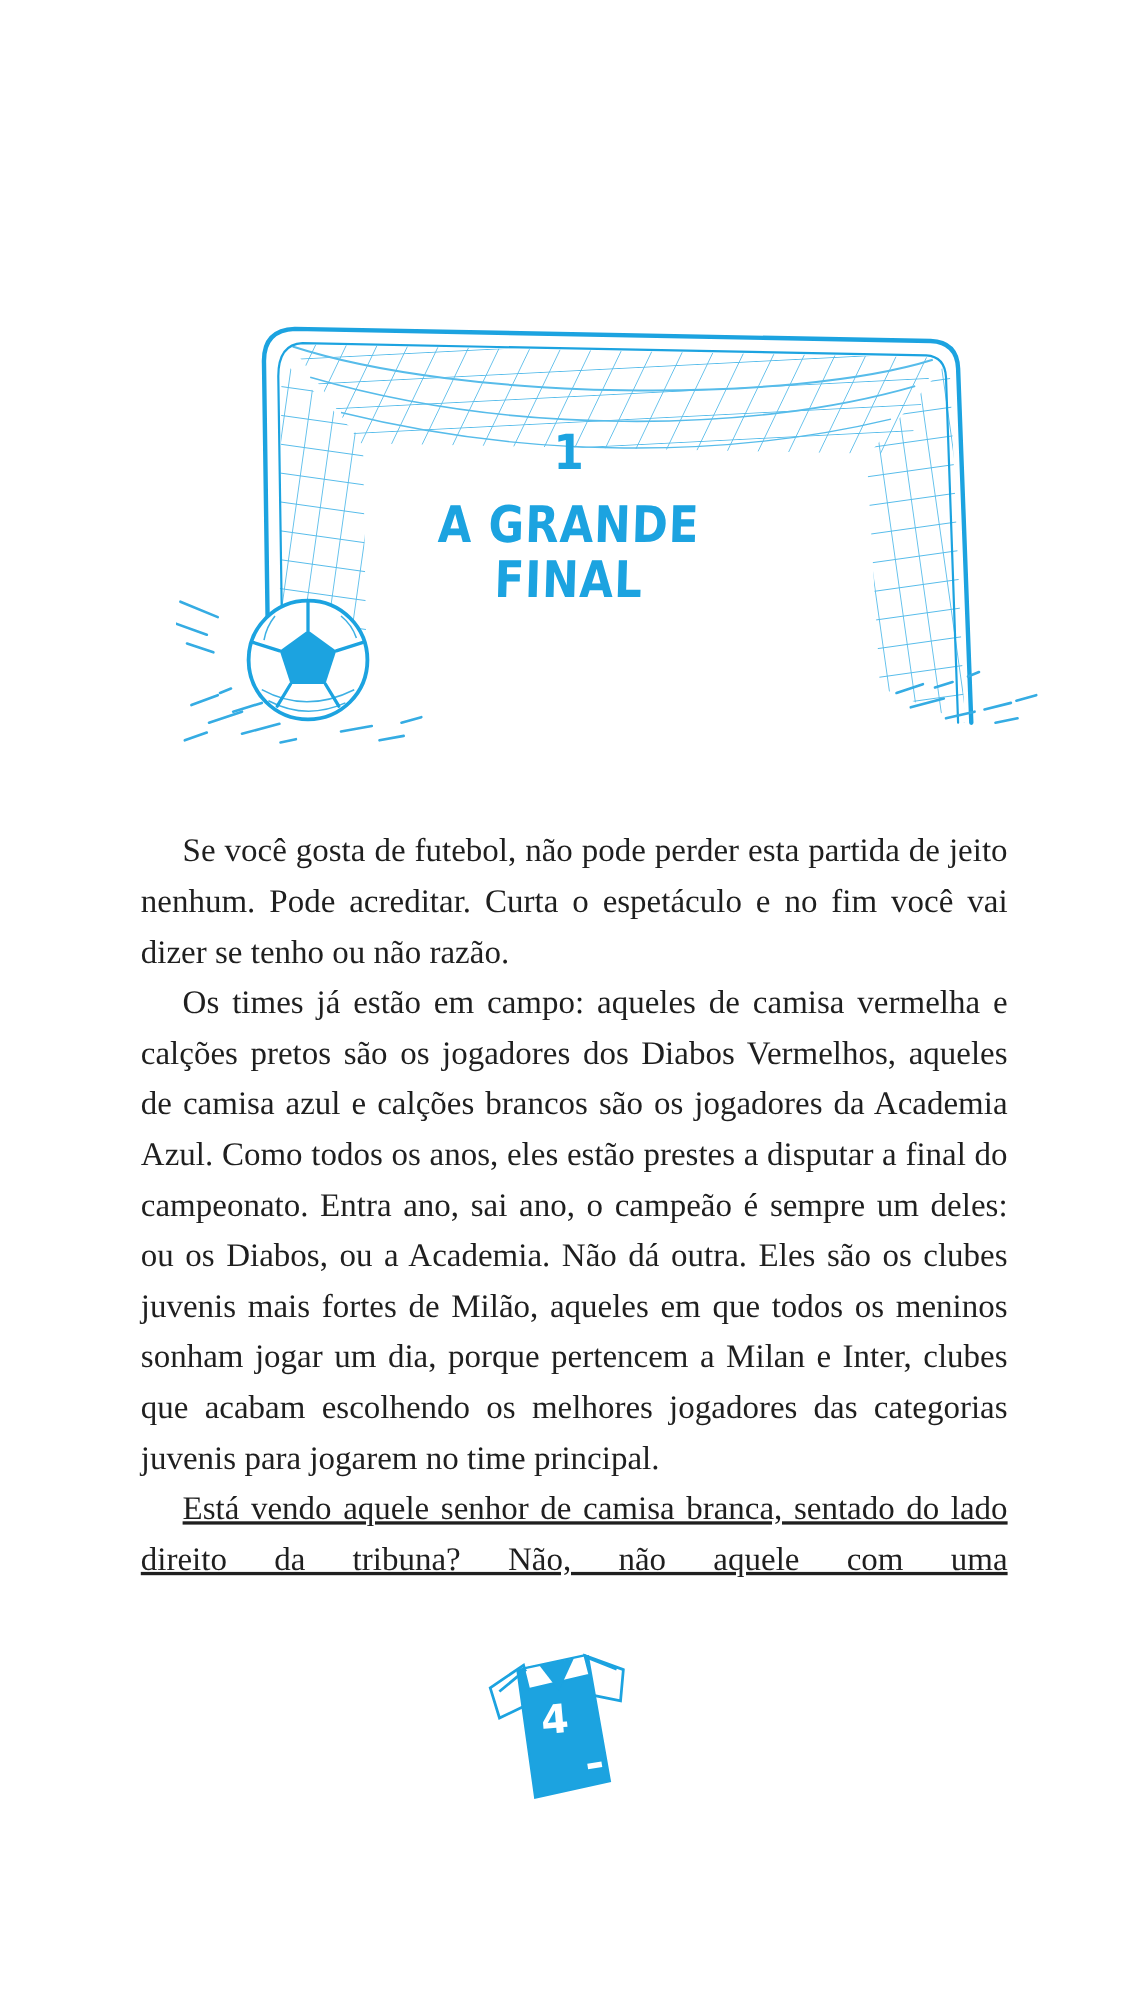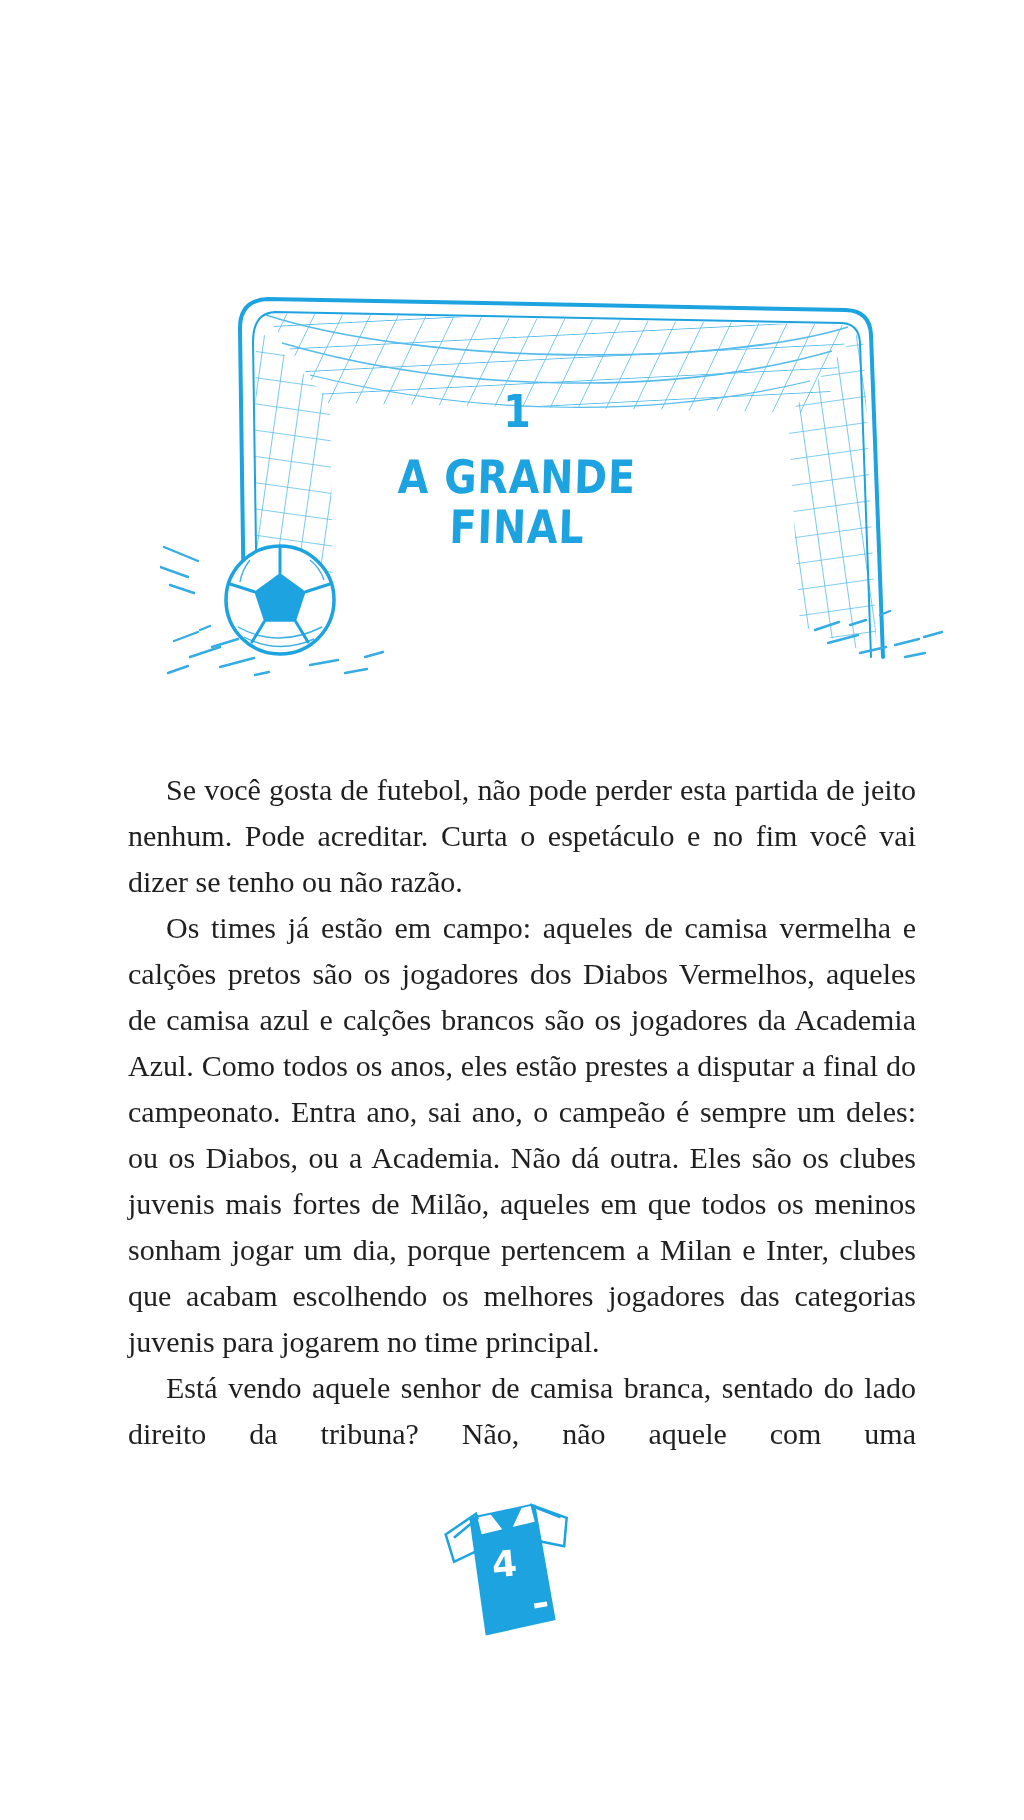--- a/index.html
+++ b/index.html
@@ -33,24 +33,23 @@
     letter-spacing:1px;
     color:#1CA3E0;
   }
   .t-line{transform:scaleX(.86) skewX(-2deg);transform-origin:50% 50%;}
   
   .body-text{
     position:absolute;left:128px;top:751px;width:788px;
     font-size:30px;line-height:46px;
     color:#1F1F1F;
     text-align:justify;
-    margin-top:16px;
   }
   .body-text p{margin:0;text-indent:38px;}
-  .body-text p.cont{text-align-last:justify;}
+  .body-text p.cont{text-align-last:justify;text-decoration:underline;}
   
   .page-marker{
     position:absolute;left:445px;top:1495px;width:130px;height:150px;
   }
   .jersey-rot{
     position:absolute;left:0;top:0;width:130px;height:150px;
     transform:rotate(-5deg);transform-origin:50% 50%;
   }
   .page-num{
     position:absolute;left:34px;top:48px;width:52px;

